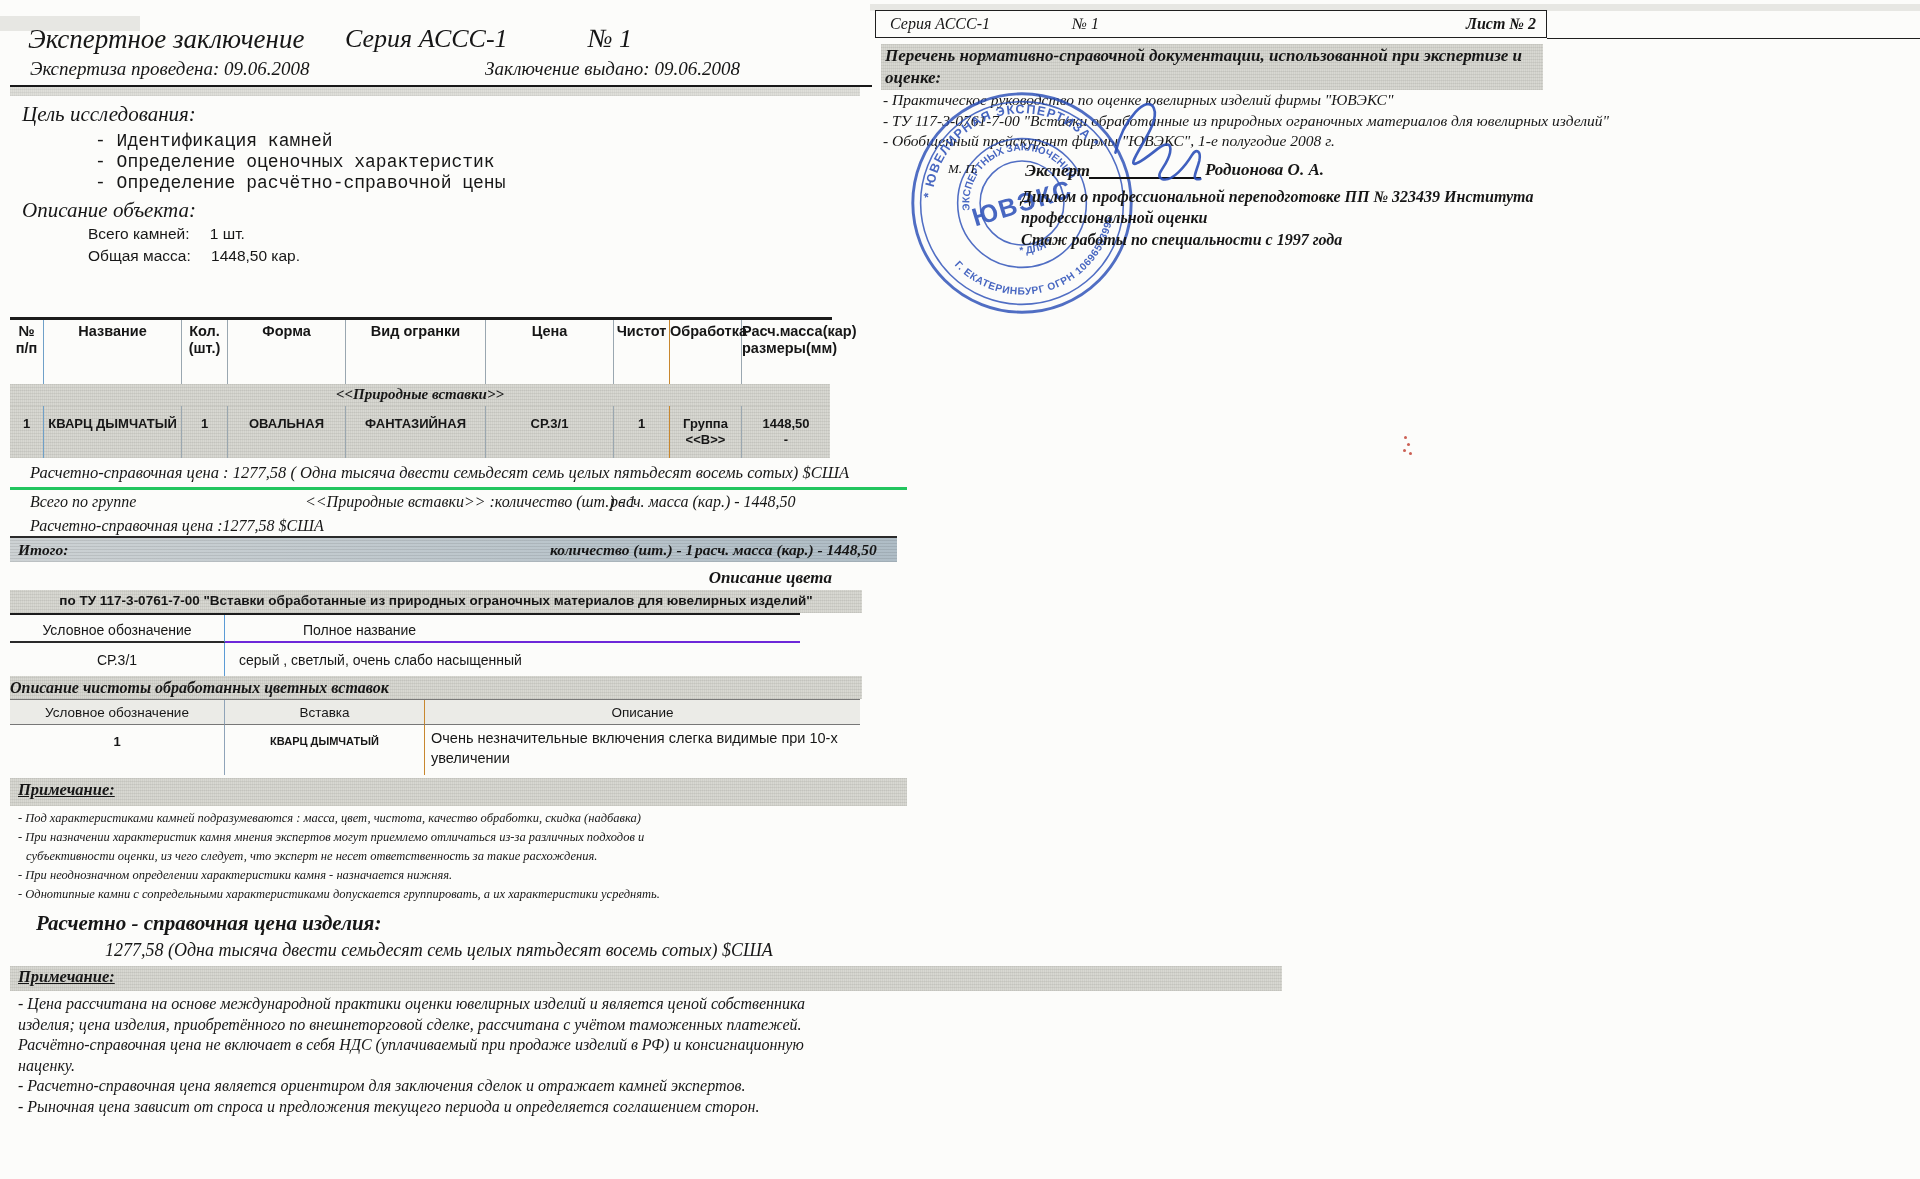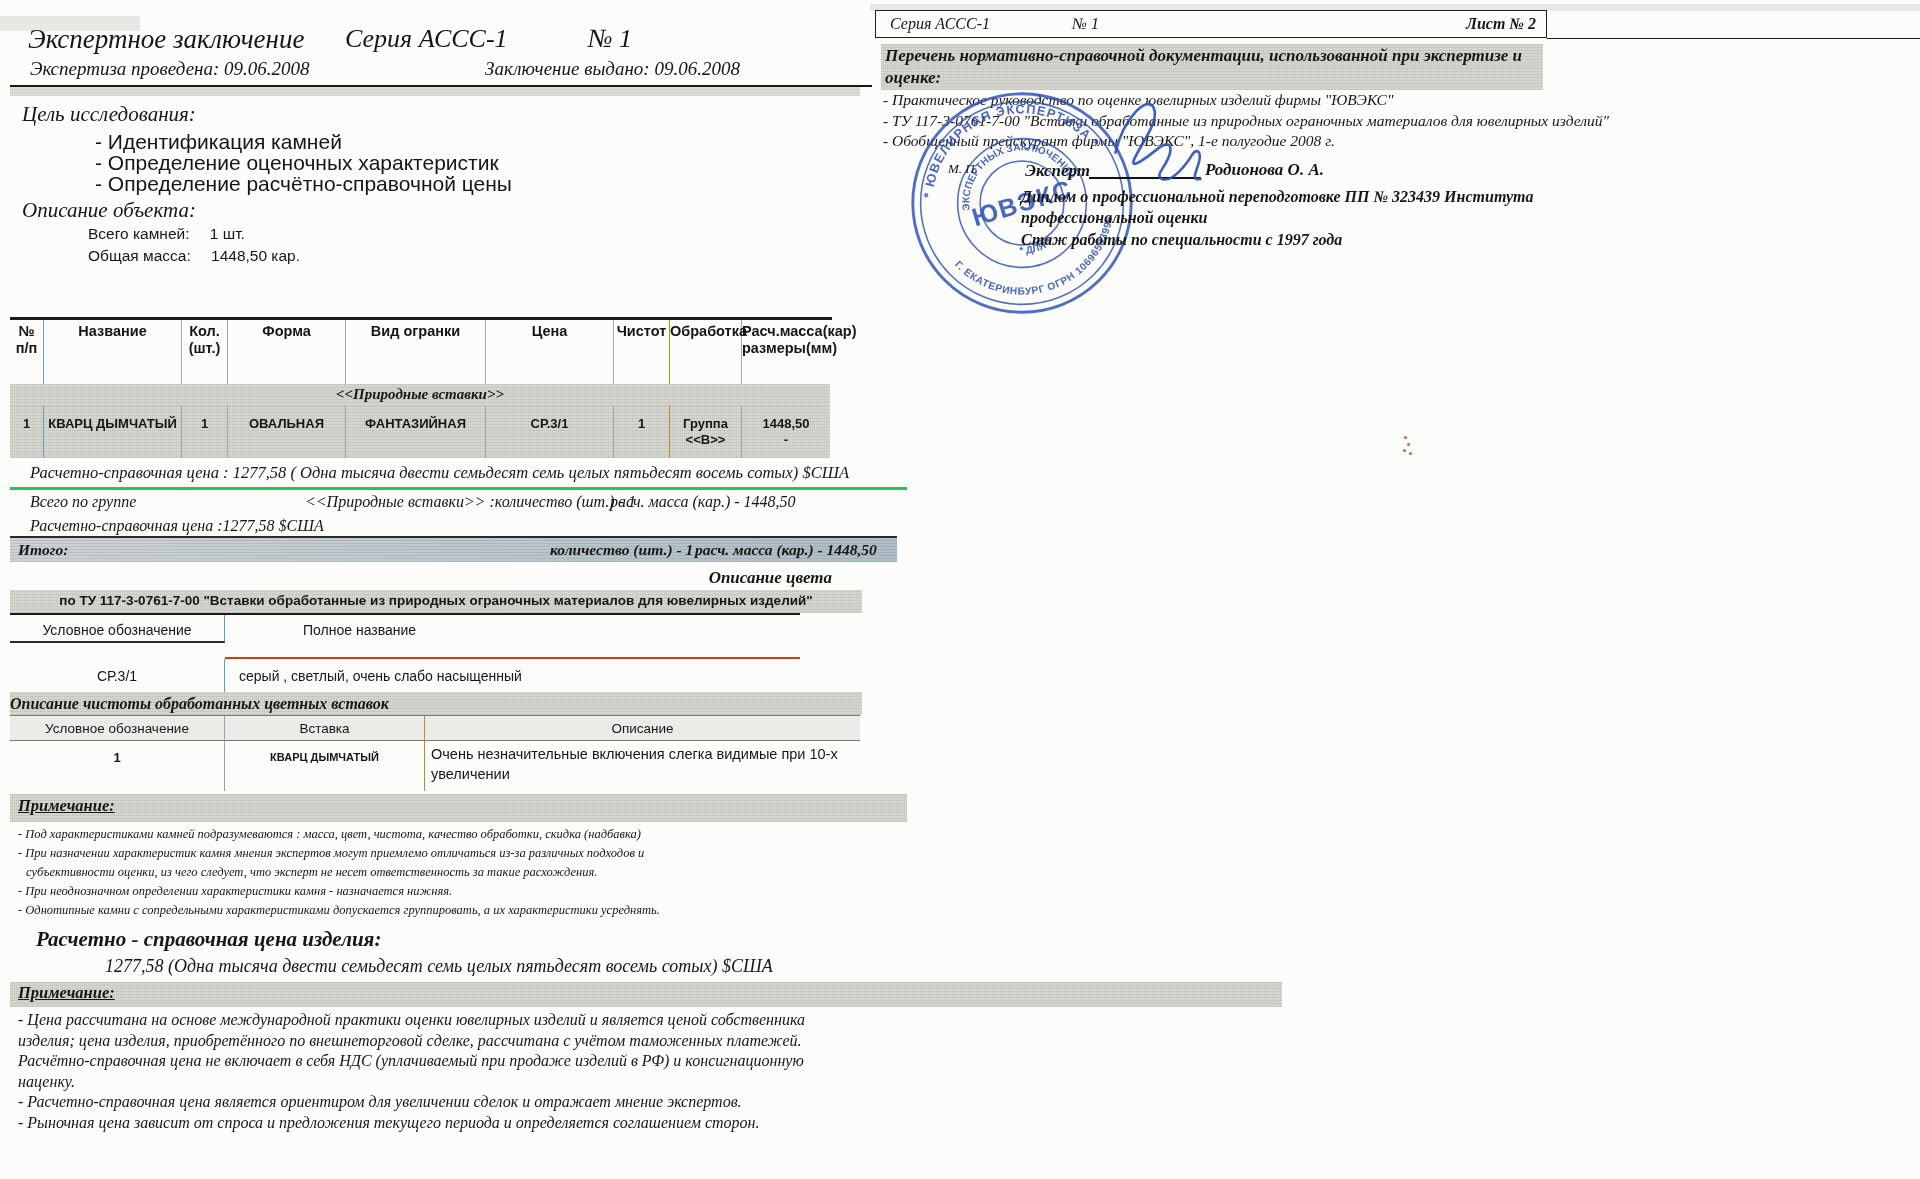--- a/index.html
+++ b/index.html
@@ -20,21 +20,21 @@
   .row1 .s{position:absolute;left:335px;top:0;font-size:26px}
   .row1 .n{position:absolute;left:578px;top:0;font-size:26px}
   .row2{position:relative;height:22px}
   .row2 .c{position:absolute;left:20px;top:0;font-size:19px}
   .row2 .i{position:absolute;left:475px;top:0;font-size:19px}
   .hr{margin-top:5px;width:862px;border-top:2.5px solid #191919}
   .hr-band{width:850px;height:9px;opacity:.8}
   .obj{margin:15px 0 0 12px;font-size:21px}
   .obj .val{margin-left:14px;font-size:20px}
   .goal{margin:6px 0 0 12px;font-size:21px}
-  .goal-items{margin:4px 0 0 85px;font-size:21px;line-height:21px;font-family:Liberation Sans, sans-serif}
+  .goal-items{margin:4px 0 0 85px;font-size:18px;line-height:21px;font-family:Liberation Mono, monospace}
   .descr{margin:4px 0 0 12px;font-size:21px}
   .kv{margin-left:78px;font-size:15.5px;line-height:22px;font-family:"Liberation Sans",sans-serif}
   .kv .v{margin-left:16px}
 
   .stones{display:grid;grid-template-columns:34px 138px 46px 118px 140px 128px 56px 72px 88px;
           width:822px;border-top:3px solid #1c1c1c;margin-top:50px}
   .stones>div{border-right:1px solid #9aa7b0}
   .stones>div.vb{border-right-color:#6fa0c8}
   .stones>div.vt{border-right-color:#c8872e}
   .stones>div.nr{border-right:none}
@@ -58,21 +58,21 @@
          font:italic bold 15.5px/24px "Liberation Serif",serif}
   .itogo .a{position:absolute;left:8px}
   .itogo .b{position:absolute;left:540px}
   .itogo .c{position:absolute;left:685px}
 
   .c-title{width:822px;text-align:right;font:italic bold 17px/22px "Liberation Serif",serif;margin-top:5px}
   .c-sub{width:852px;text-align:center;font:bold 13.5px/22px "Liberation Sans",sans-serif;height:23px;margin-top:1px}
   .ctab{display:grid;grid-template-columns:215px 575px;width:790px;border-top:2.5px solid #1c1c1c}
   .ctab>div{font:14px/16px "Liberation Sans",sans-serif}
   .ctab .h1{height:28px;padding-top:7px;text-align:center;border-right:1px solid #5b9bd5;border-bottom:2px solid #2a2a2a}
-  .ctab .h2{height:44px;padding:7px 0 0 78px;border-bottom:2px solid #c2410c}
+  .ctab .h2{height:28px;padding:7px 0 0 78px;border-bottom:2px solid #6d28d9}
   .ctab .r1{height:33px;padding-top:9px;text-align:center;border-right:1px solid #5b9bd5}
   .ctab .r2{height:33px;padding:9px 0 0 14px}
 
   .k-title{width:852px;font:italic bold 16px/23px "Liberation Serif",serif;height:23px}
   .kt{display:grid;grid-template-columns:215px 200px 435px;width:850px;border-top:1px solid #777}
   .kt .h{font:13.5px/15px "Liberation Sans",sans-serif;height:25px;padding-top:5px;text-align:center;border-bottom:1px solid #777;background:rgba(215,215,208,.45)}
   .kt .s1{border-right:1px solid #8fa3b8}
   .kt .s2{border-right:1px solid #c8872e}
   .kt .d1{font:bold 13px "Liberation Sans",sans-serif;text-align:center;padding-top:9px;height:50px}
   .kt .d2{font:bold 11px "Liberation Sans",sans-serif;text-align:center;padding-top:10px;height:50px}
@@ -226,21 +226,21 @@
   <div class="p-value">1277,58 (Одна тысяча двести семьдесят семь целых пятьдесят восемь  сотых) $США</div>
 
   <div class="note-band2 stipple note-band">
     <span class="u">Примечание:</span>
   </div>
   <div class="note-lines2">
     <div>- Цена рассчитана на основе международной практики оценки ювелирных изделий и является ценой собственника</div>
     <div>изделия; цена изделия, приобретённого по внешнеторговой сделке, рассчитана с учётом таможенных платежей.</div>
     <div>Расчётно-справочная цена не включает в себя  НДС (уплачиваемый при продаже изделий в РФ) и консигнационную</div>
     <div>наценку.</div>
-    <div>- Расчетно-справочная цена является ориентиром для увеличении сделок и отражает мнение экспертов.</div>
+    <div>- Расчетно-справочная цена является ориентиром для заключения сделок и отражает камней экспертов.</div>
     <div>- Рыночная цена зависит от  спроса и предложения текущего периода и определяется соглашением сторон.</div>
   </div>
 </div>
 
 <div class="page2">
 
   <div class="hbox">
     <span class="s">Серия  АССС-1</span>
     <span class="n">№  1</span>
     <span class="l">Лист № 2</span>

